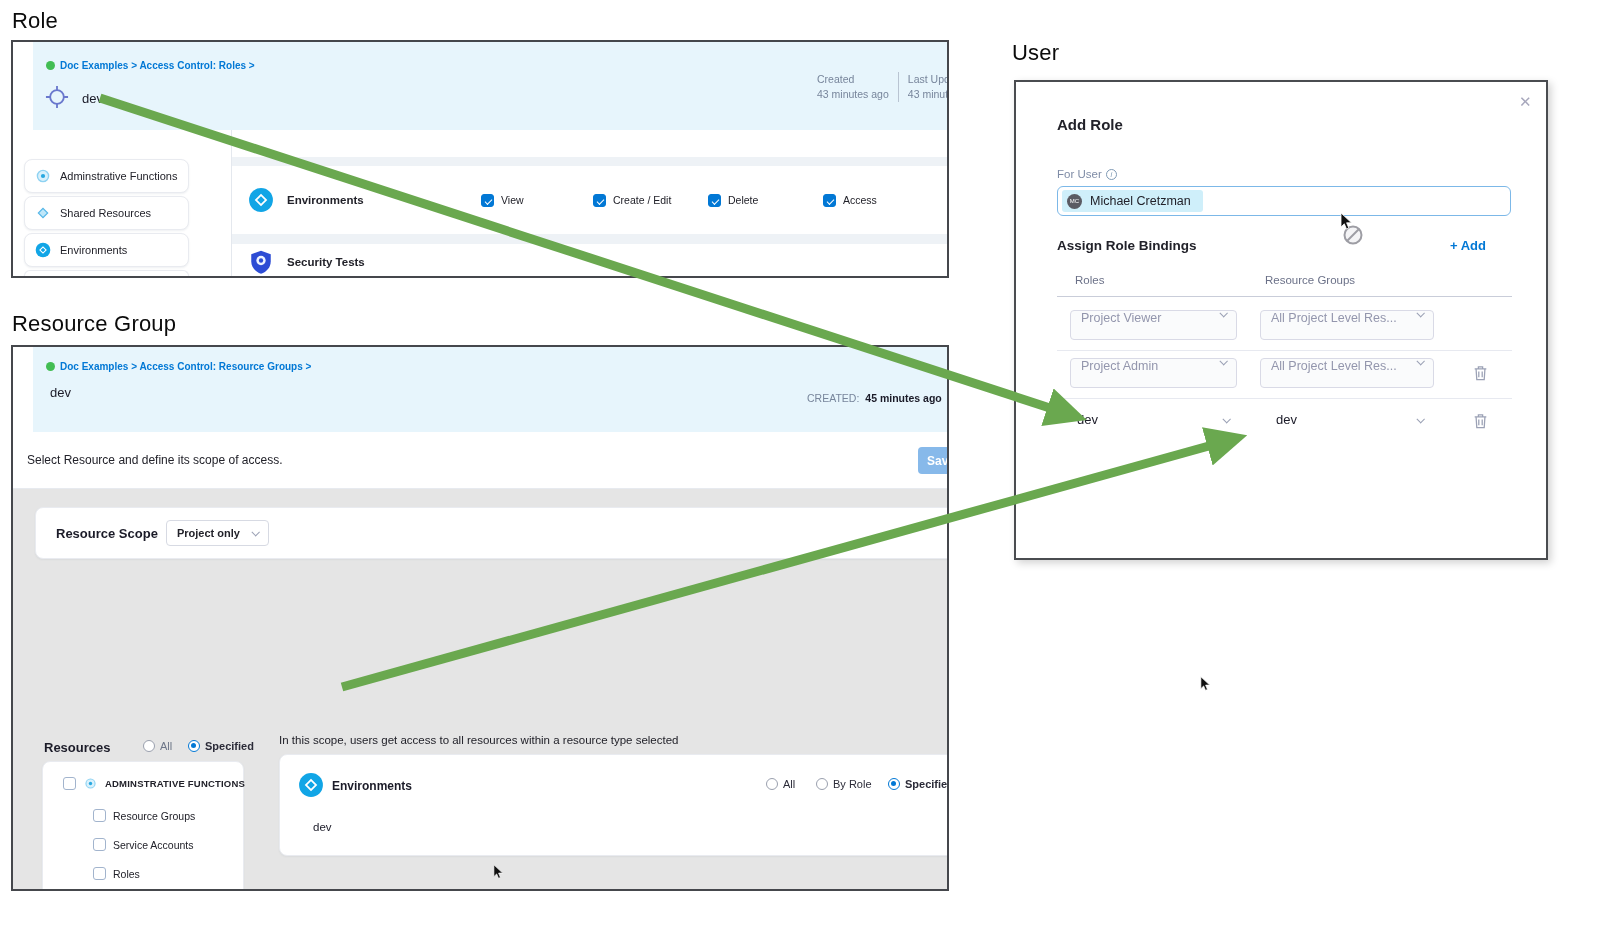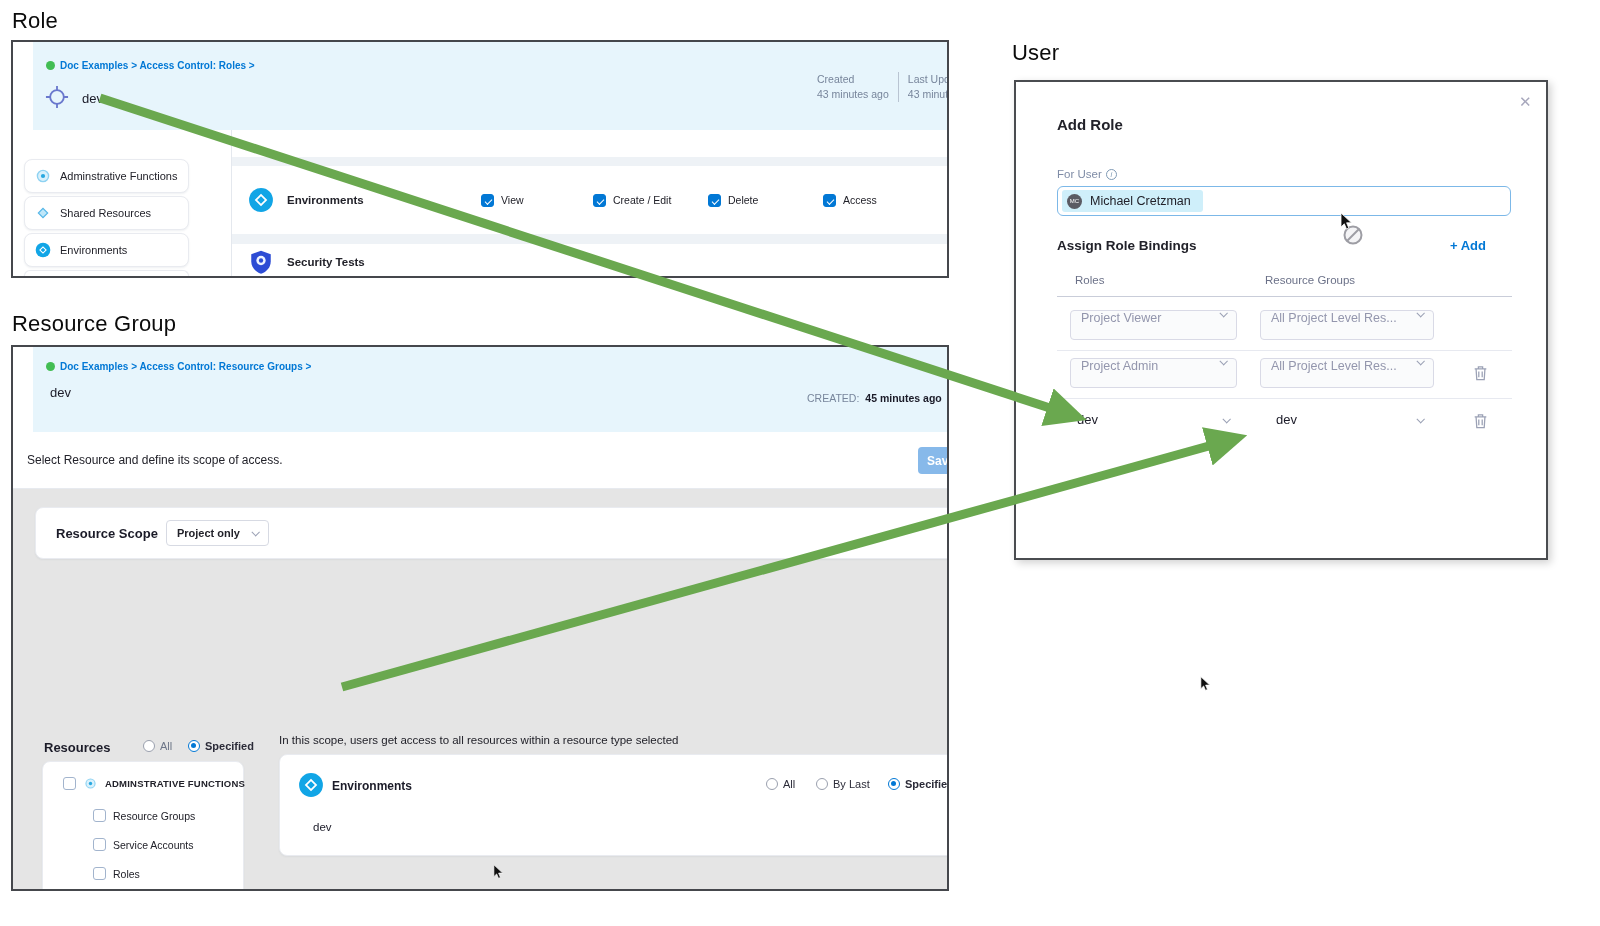--- a/index.html
+++ b/index.html
@@ -215,21 +215,21 @@
           <circle cx="12" cy="12" r="11" fill="#11a5e6"></circle>
             <rect x="8.7" y="8.7" width="6.6" height="6.6" fill="none" stroke="#fff" stroke-width="1.6" transform="rotate(45 12 12)"></rect>
         </svg>
         <span style="position:absolute; left:52px; top:24px; font-size:12px; font-weight:bold;">Environments</span>
         <span class="radiorow" style="position:absolute; left:486px; top:23px;">
           <span class="radio"></span>
           <span>All</span>
         </span>
         <span class="radiorow" style="position:absolute; left:536px; top:23px;">
           <span class="radio"></span>
-          <span>By Last</span>
+          <span>By Role</span>
         </span>
         <span class="radiorow" style="position:absolute; left:608px; top:23px;">
           <span class="radio sel"></span>
           <span style="font-weight:bold;">Specified</span>
         </span>
         <span style="position:absolute; left:33px; top:66px; font-size:11.5px; color:#1b1b28;">dev</span>
       </div>
     </div>
   </div>
 

